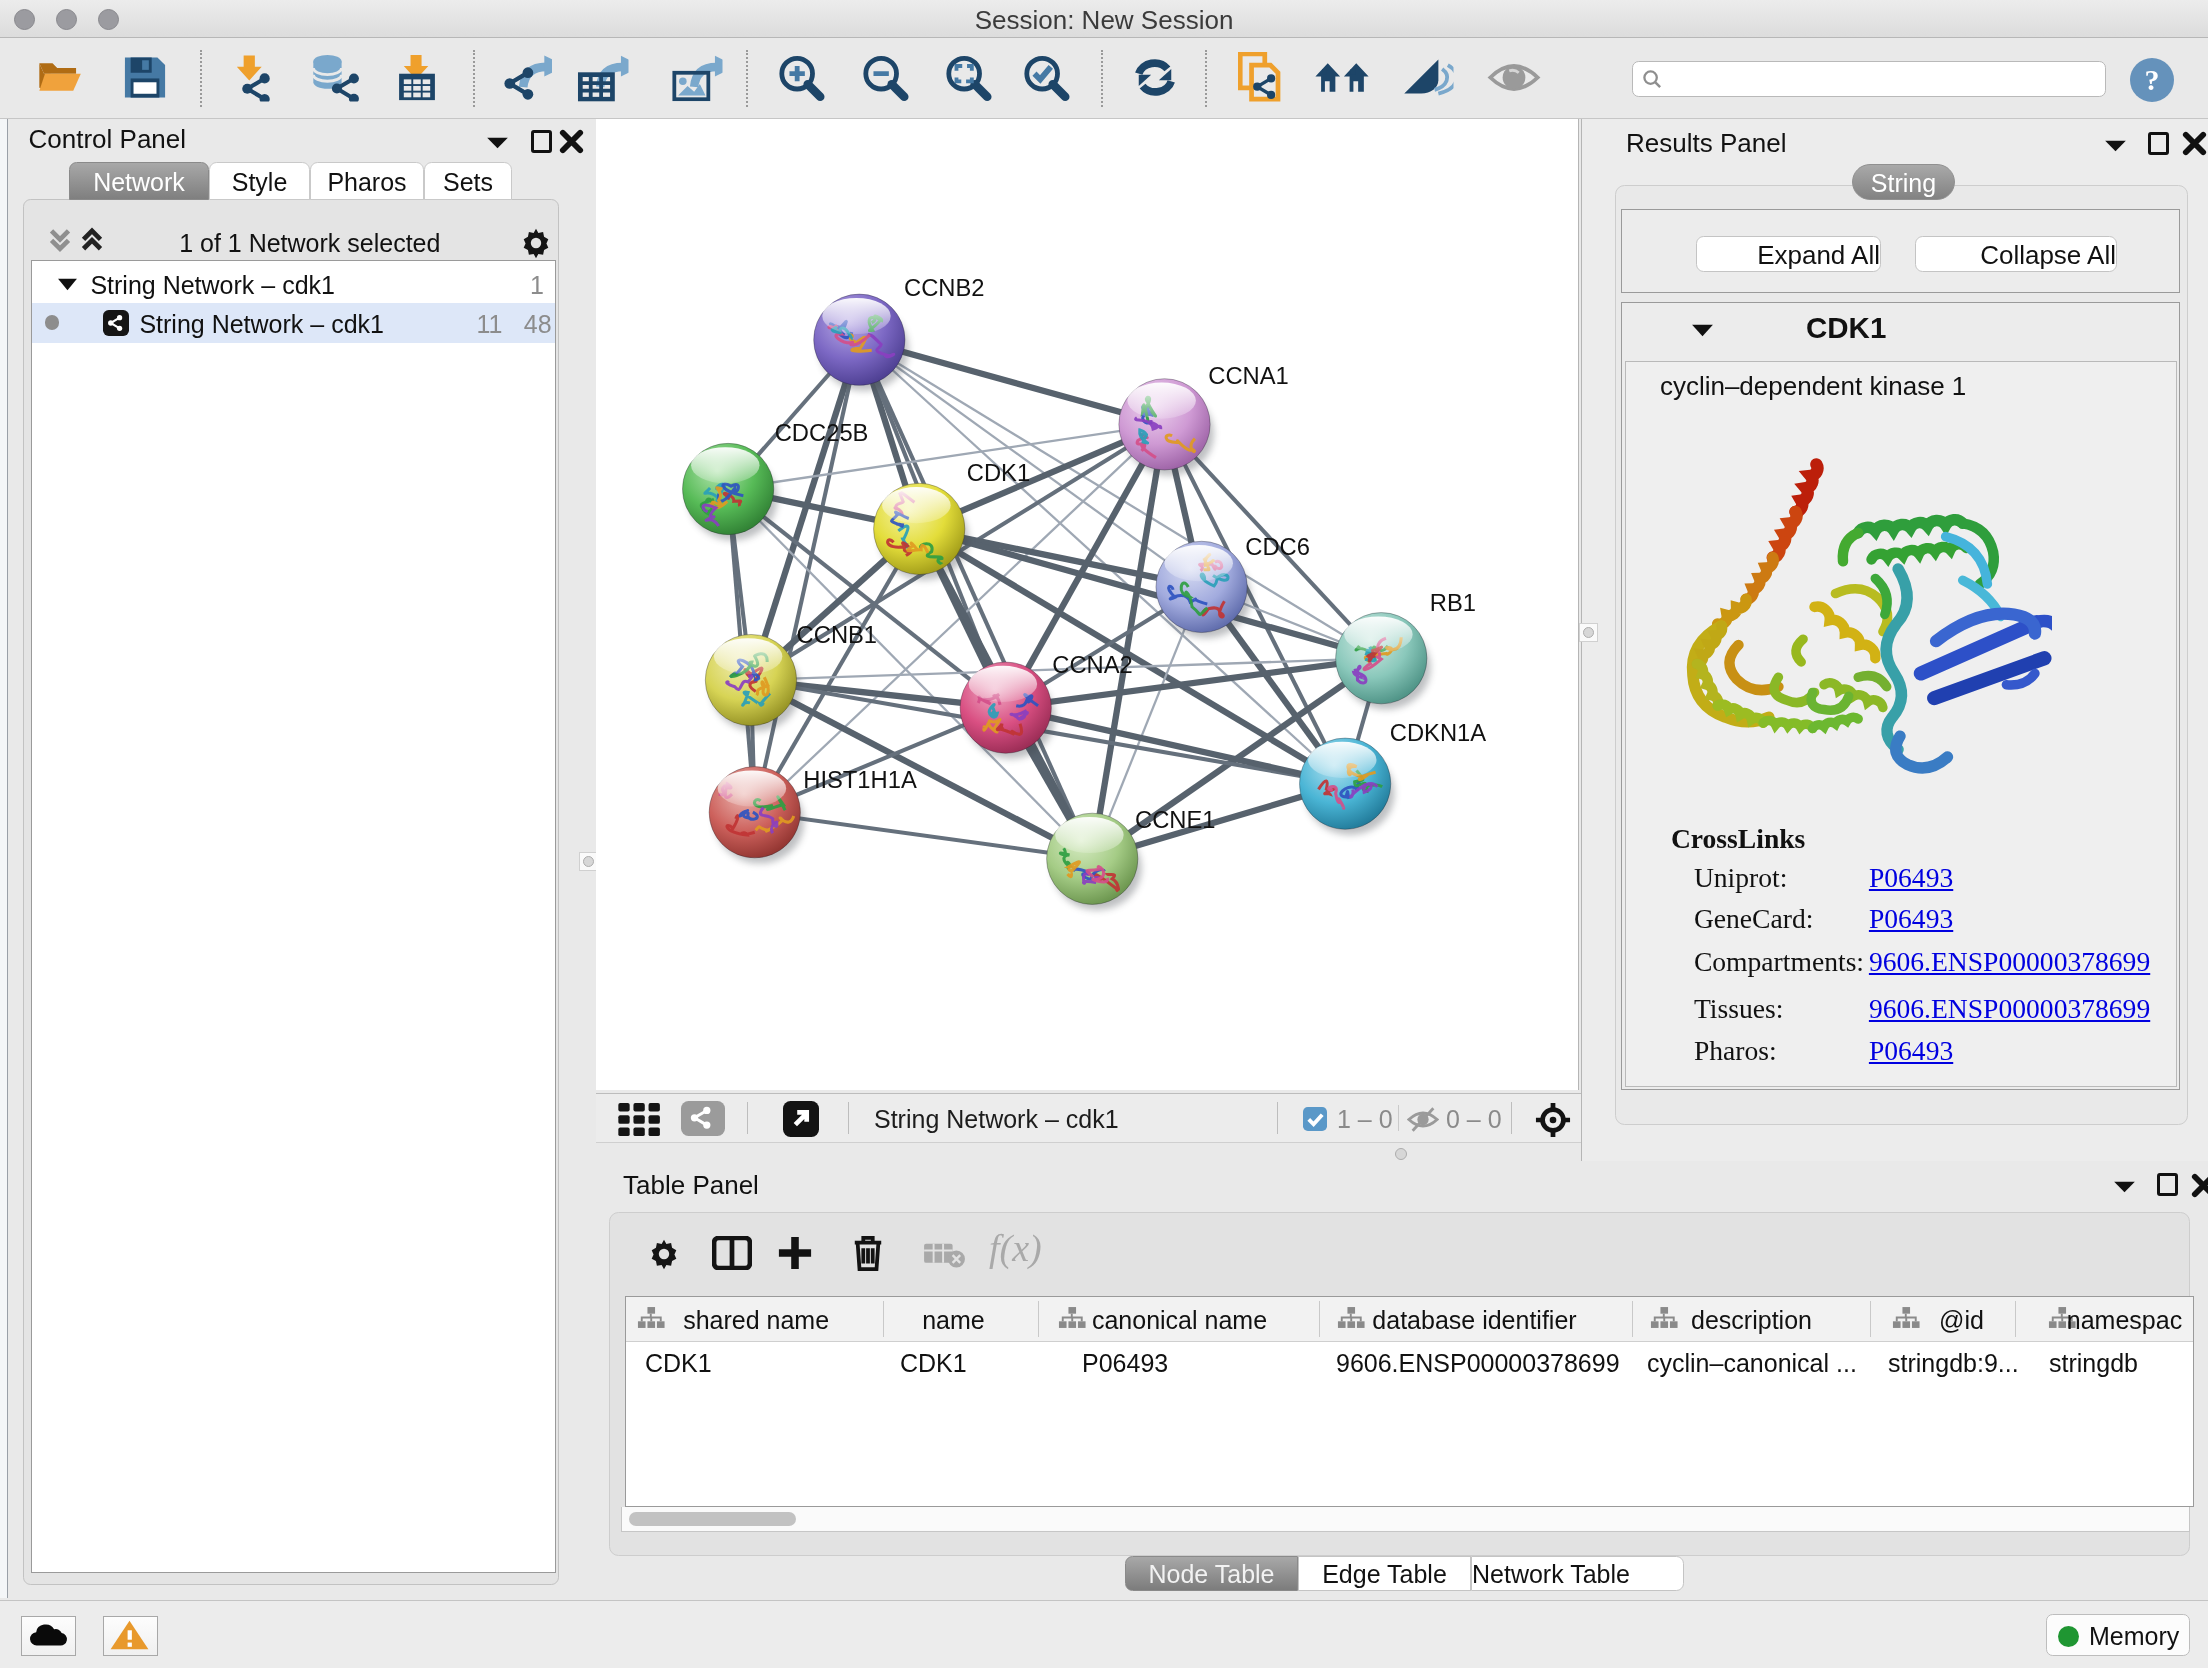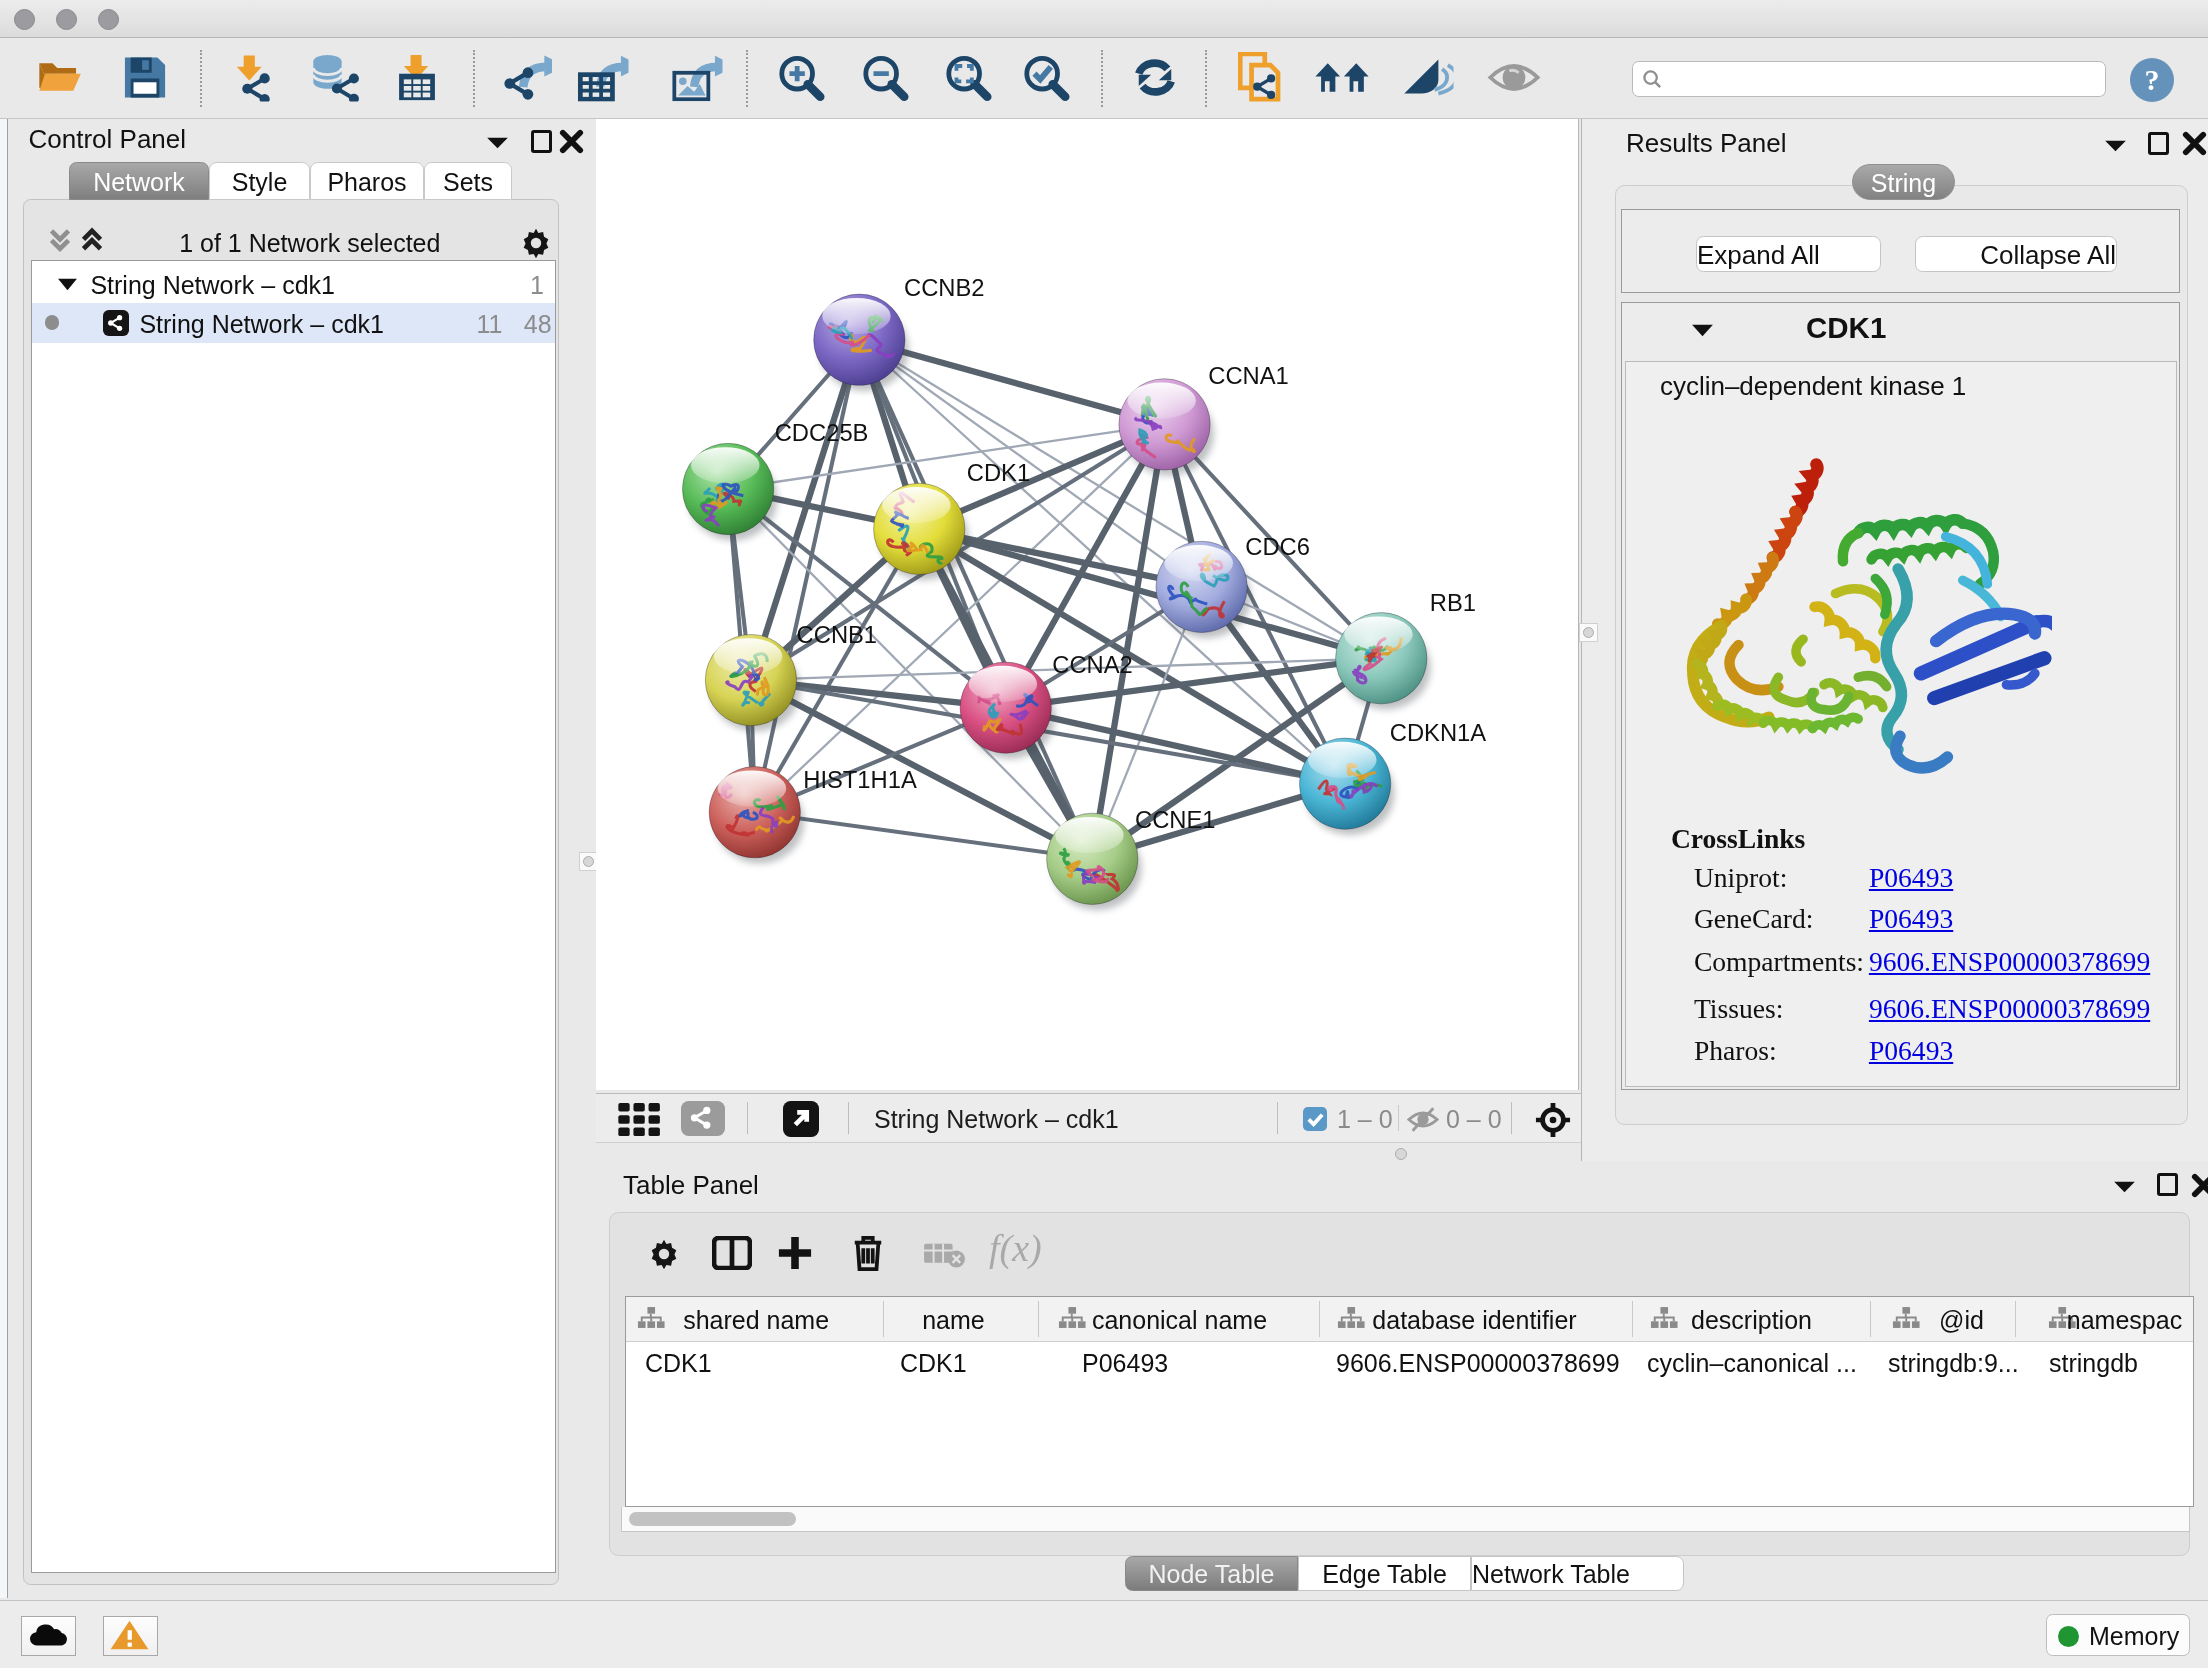--- a/index.html
+++ b/index.html
@@ -7,20 +7,21 @@
 .ptitle { font-size:26px; color:#111; }
 </style></head>
 <body>
 
 <div class="abs" style="left:0;top:119px;width:7.6px;height:1479px;background:#f4f6f8;border-right:1px solid #9aa0a8"></div>
 
 <div class="abs" style="left:0;top:0;width:2208px;height:38px;background:linear-gradient(#ececec,#dcdcdc);border-bottom:1px solid #b7b7b7">
   <div class="abs" style="left:14.3px;top:8.6px;width:21px;height:21px;border-radius:50%;background:#9b9ba0;border:1px solid #88888d"></div>
   <div class="abs" style="left:56px;top:8.6px;width:21px;height:21px;border-radius:50%;background:#9b9ba0;border:1px solid #88888d"></div>
   <div class="abs" style="left:98px;top:8.6px;width:21px;height:21px;border-radius:50%;background:#9b9ba0;border:1px solid #88888d"></div>
+  <div class="abs" style="left:0;right:0;top:4.8px;text-align:center;font-size:26px;color:#3b3b3b">Session: New Session</div>
 </div>
 
 <div class="abs" style="left:0;top:39px;width:2208px;height:80px;background:#e9e9e9;border-bottom:1px solid #c6c6c6">
 <div style="position:absolute;left:61px;top:40px;transform:translate(-50%,-50%)"><svg width="49" height="44" viewBox="0 0 52 46">
         <path fill="#b06c14" d="M3 8 h14 l5 5 h20 v6 H8 z"></path>
         <path fill="#b06c14" d="M3 8 v26 l6 2 6-17 H8 z"></path>
         <path fill="#f0a23c" d="M9 19 h38 l-8 18 H3 z"></path>
       </svg></div>
     <div style="position:absolute;left:145px;top:40px;transform:translate(-50%,-50%)"><svg width="44" height="44" viewBox="0 0 46 46">
         <path fill="#4579a4" d="M2 2 h34 l8 8 v34 H2 z"></path>
@@ -603,21 +604,21 @@
         <path d="M2 3 h22 l-11 11 z" fill="#111"></path>
       </svg></div>
     <div style="position:absolute;left:566px;top:13.3px;width:21px;height:23px;border:3.3px solid #111;border-radius:2.9px"></div>
     <svg style="position:absolute;left:599px;top:11.4px" width="27" height="27" viewBox="0 0 28 28">
       <path d="M5 5 L23 23 M23 5 L5 23" stroke="#111" stroke-width="6" stroke-linecap="round"></path>
     </svg>
   <div class="abs" style="left:270px;top:45px;width:103px;height:36px;background:linear-gradient(#a9a9a9,#828282);border:1px solid #909090;border-radius:18px;color:#fff;font-size:25px;text-align:center;line-height:36px;z-index:3">String</div>
   <div class="abs" style="left:33px;top:66px;width:573px;height:940px;background:#e9e9e9;border:1px solid #cdcdcd;border-radius:9.5px"></div>
 
   <div class="abs" style="left:39px;top:90px;width:559px;height:84px;background:#ececec;border:1px solid #9a9a9a">
-    <div class="abs" style="left:74px;top:26px;width:185px;height:36px;background:#fff;border:1px solid #c4c4c4;border-radius:7.6px;font-size:26px;text-align:left;line-height:36px;color:#111">Expand All</div>
+    <div class="abs" style="left:74px;top:26px;width:185px;height:36px;background:#fff;border:1px solid #c4c4c4;border-radius:7.6px;font-size:26px;text-align:right;line-height:36px;color:#111">Expand All</div>
     <div class="abs" style="left:293px;top:26px;width:202px;height:36px;background:#fff;border:1px solid #c4c4c4;border-radius:7.6px;font-size:26px;text-align:right;line-height:36px;color:#111">Collapse All</div>
   </div>
 
   <div class="abs" style="left:39px;top:183px;width:559px;height:788px;background:#ececec;border:1px solid #9a9a9a">
     <svg class="abs" width="25" height="17" viewBox="0 0 26 18" style="left:68px;top:19px">
         <path d="M2 3 h22 l-11 12 z" fill="#111"></path>
       </svg>
     <div class="abs" style="left:184px;top:7.6px;font-size:29.5px;font-weight:bold;color:#111">CDK1</div>
     <div class="abs" style="left:2.9px;top:58px;width:552px;height:726px;background:#efefef;border:1px solid #b9b9b9">
       <div class="abs" style="left:34px;top:8.6px;font-size:26px;color:#111">cyclin–dependent kinase 1</div>

